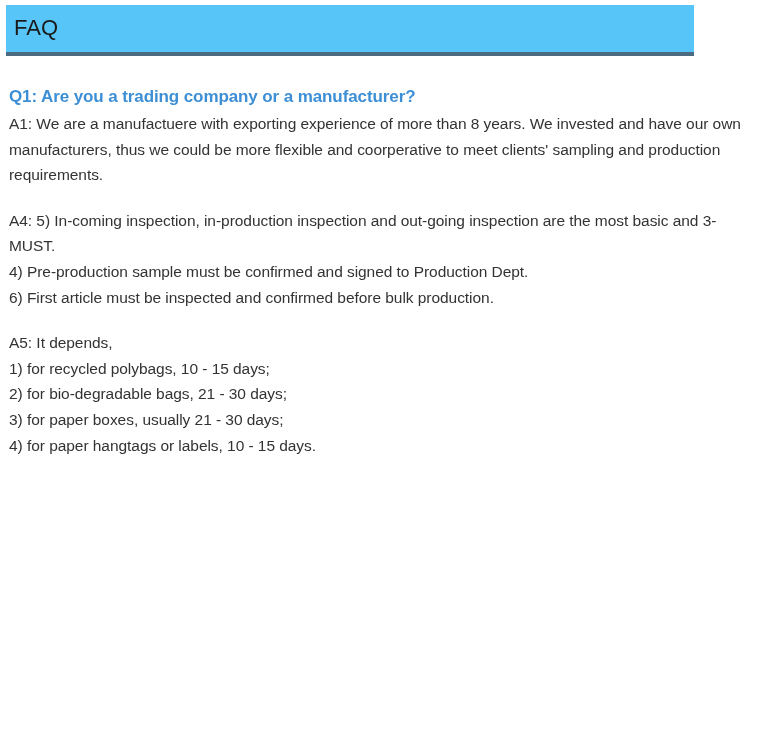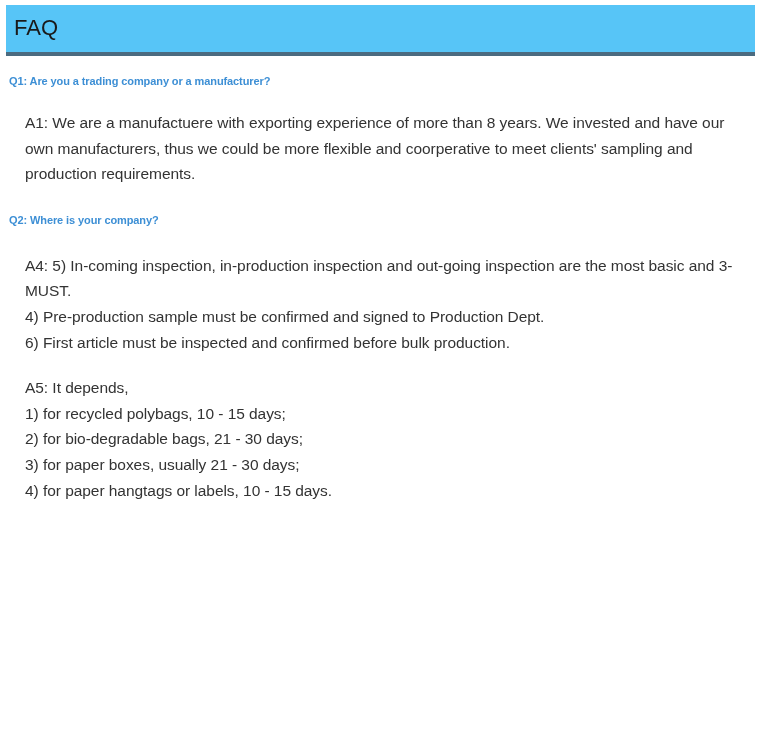--- a/index.html
+++ b/index.html
@@ -20,21 +20,21 @@
     height: 748px;
     background: #ffffff;
     box-sizing: border-box;
   }
 
   
   .faq-banner {
     position: absolute;
     left: 6px;
     top: 5px;
-    width: 749px;
+    width: 688px;
     height: 47px;
     background: #57c5f7;
     border-bottom: 4px solid #4b6b80;
     box-sizing: content-box;
   }
   .faq-banner-title {
     position: absolute;
     left: 8px;
     top: 10px;
     font-size: 22px;
@@ -54,34 +54,34 @@
   }
 
   .faq-item {
     margin-bottom: 20px;
   }
   .faq-item:last-child {
     margin-bottom: 0;
   }
 
   .faq-question {
-    font-size: 11px;
+    font-size: 17px;
     font-weight: bold;
     color: #3d8fd5;
     line-height: 26px;
-    margin: 0 0 1px 0;
+    margin: 16px 0 1px 0;
     letter-spacing: -0.1px;
   }
 
   .faq-answer {
     font-size: 15.5px;
     font-weight: 400;
     color: #333333;
     line-height: 25.6px;
-    margin: 16px;
+    margin: 0;
     letter-spacing: -0.05px;
   }
 
   .faq-answer-line {
     display: block;
     white-space: normal;
   }
 </style>
 </head>
 <body>
@@ -93,21 +93,20 @@
   </div>
 
   <div class="faq-body">
 
     <div class="faq-item">
       <div class="faq-question">Q1: Are you a trading company or a manufacturer?</div>
       <div class="faq-answer">A1: We are a manufactuere with exporting experience of more than 8 years. We invested and have our own manufacturers, thus we could be more flexible and coorperative to meet clients' sampling and production requirements.</div>
     </div>
 
     <div class="faq-item">
-      <div class="faq-question">Q2: Where is your company?</div>
     </div>
 
     <div class="faq-item">
     </div>
 
     <div class="faq-item">
       <div class="faq-answer">
         <span class="faq-answer-line">A4: 5) In-coming inspection, in-production inspection and out-going inspection are the most basic and 3-MUST.</span>
         <span class="faq-answer-line">4) Pre-production sample must be confirmed and signed to Production Dept.</span>
         <span class="faq-answer-line">6) First article must be inspected and confirmed before bulk production.</span>

